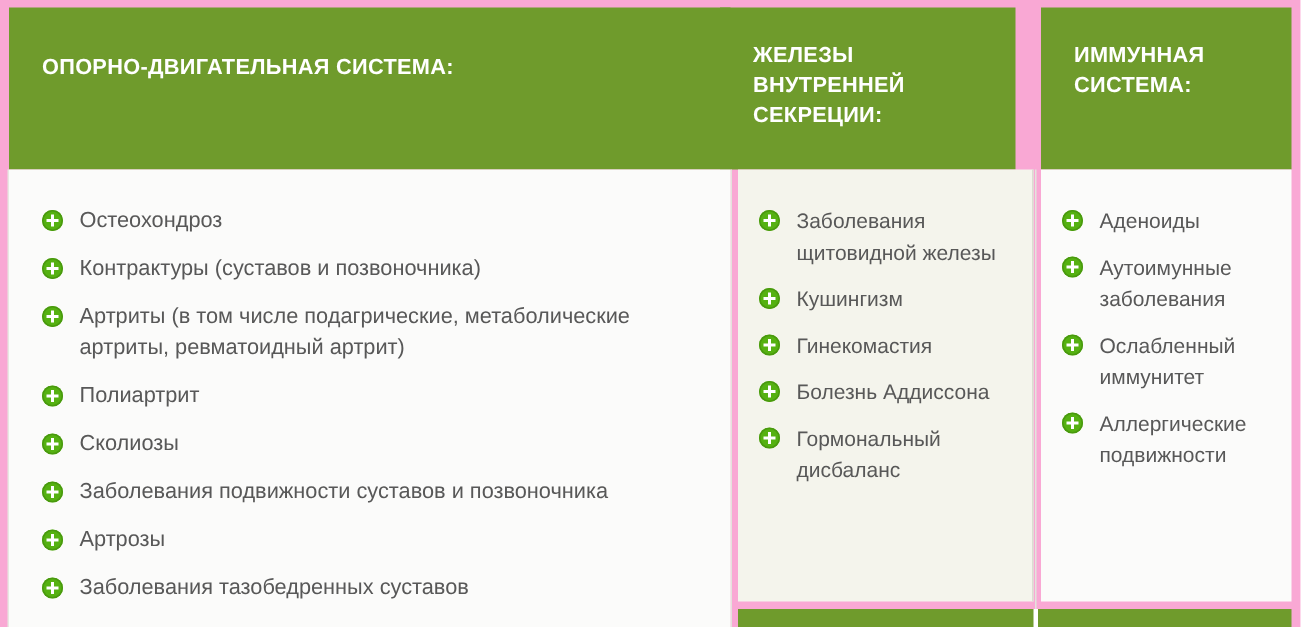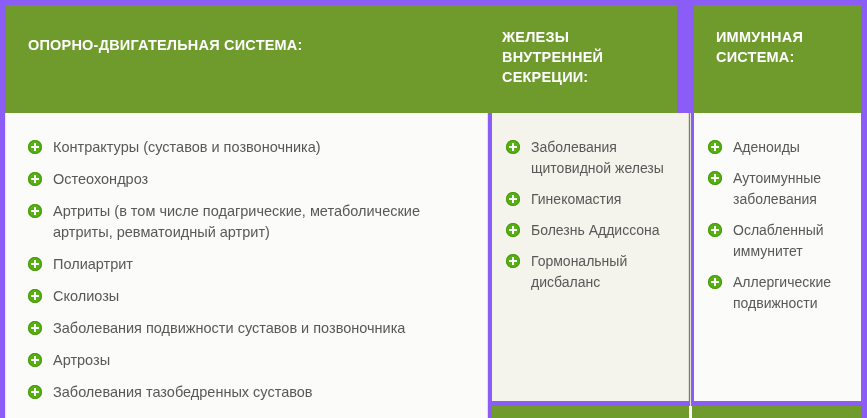--- a/index.html
+++ b/index.html
@@ -11,21 +11,21 @@
   body {
     font-family: "Liberation Sans", "DejaVu Sans", sans-serif;
     -webkit-font-smoothing: antialiased;
   }
 
   #page {
     position: relative;
     width: 867px;
     height: 418px;
     overflow: hidden;
-    background: #8b5cf6;
+    background: #f9a8d4;
   }
 
   
   .header-row {
     position: absolute;
     left: 0;
     top: 5px;
     width: 867px;
     height: 108px;
   }
@@ -189,25 +189,25 @@
   <div class="body-row">
 
     <div class="vrule v0"></div>
     <div class="vrule v1"></div>
     <div class="vrule v2"></div>
 
     <div class="body-cell c1">
       <ul class="items">
         <li>
           <span class="bullet"></span>
+          <span>Остеохондроз</span>
+        </li>
+        <li>
+          <span class="bullet"></span>
           <span>Контрактуры (суставов и позвоночника)</span>
-        </li>
-        <li>
-          <span class="bullet"></span>
-          <span>Остеохондроз</span>
         </li>
         <li>
           <span class="bullet"></span>
           <span>Артриты (в том числе подагрические, метаболические артриты, ревматоидный артрит)</span>
         </li>
         <li>
           <span class="bullet"></span>
           <span>Полиартрит</span>
         </li>
         <li>
@@ -227,20 +227,24 @@
           <span>Заболевания тазобедренных суставов</span>
         </li>
       </ul>
     </div>
 
     <div class="body-cell c2">
       <ul class="items">
         <li>
           <span class="bullet"></span>
           <span>Заболевания щитовидной железы</span>
+        </li>
+        <li>
+          <span class="bullet"></span>
+          <span>Кушингизм</span>
         </li>
         <li>
           <span class="bullet"></span>
           <span>Гинекомастия</span>
         </li>
         <li>
           <span class="bullet"></span>
           <span>Болезнь Аддиссона</span>
         </li>
         <li>

